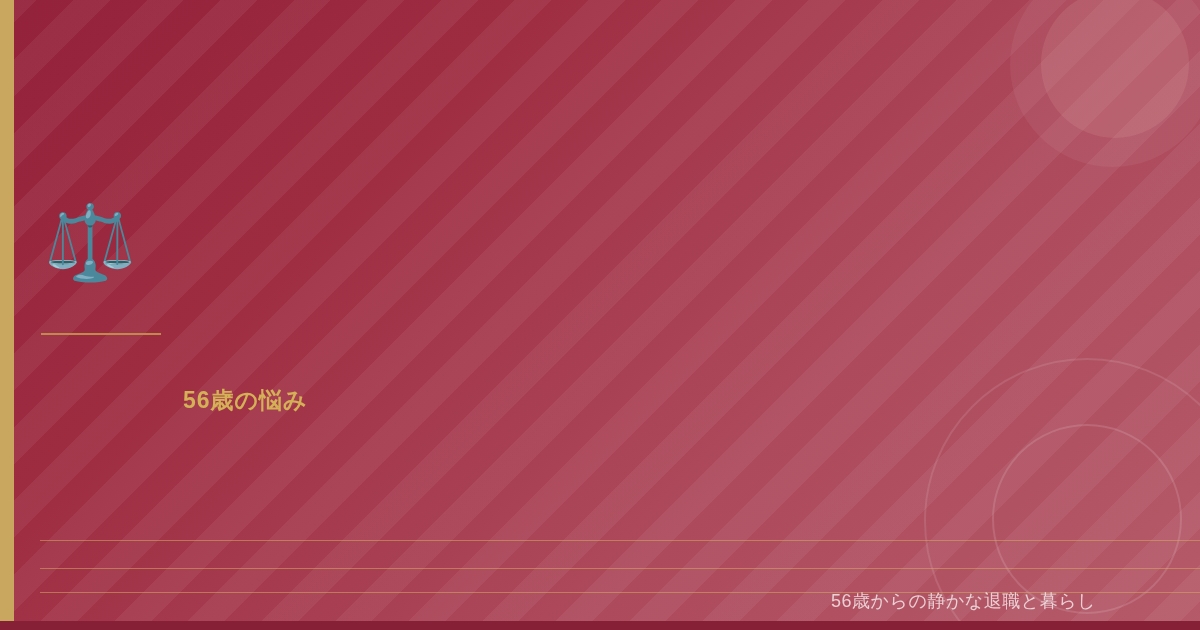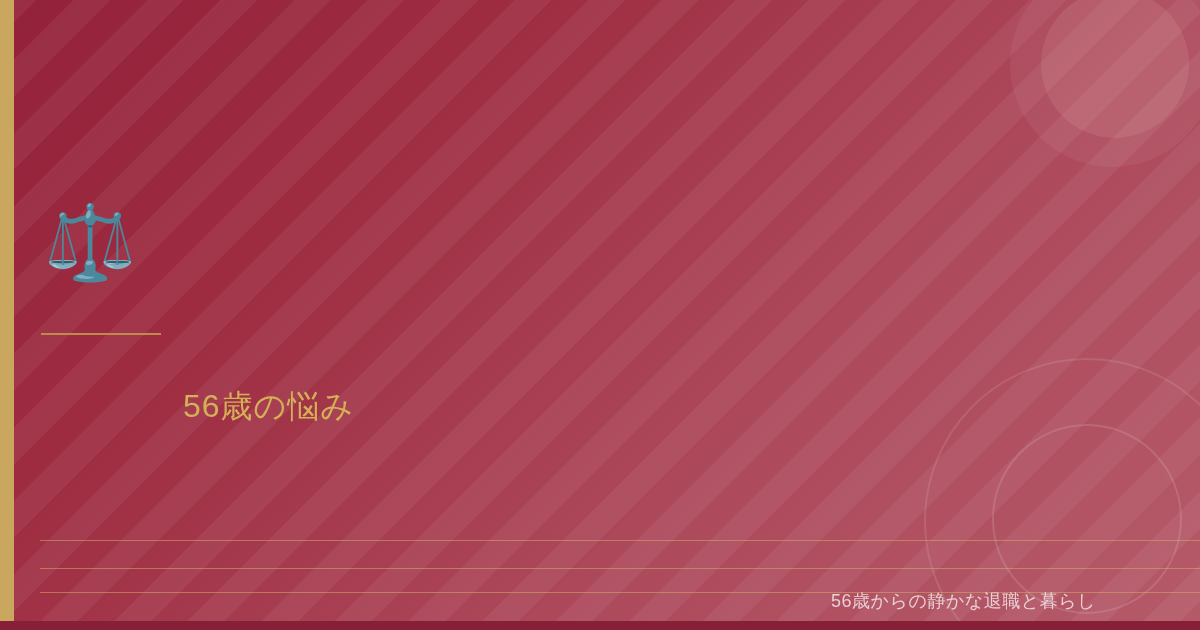--- a/index.html
+++ b/index.html
@@ -141,22 +141,22 @@
     letter-spacing: 0.5px;
     text-shadow: 2px 3px 5px rgba(60,8,20,0.40);
     white-space: pre-line;
   }
 
   .subtitle {
     position: absolute;
     left: 183px;
     top: 385px;
     color: #d4b056;
-    font-size: 32px;
-    font-weight: normal;
+    font-size: 23px;
+    font-weight: bold;
     letter-spacing: 1px;
   }
 
   .footer {
     position: absolute;
     right: 104px;
     top: 589px;
     color: rgba(255,255,255,0.72);
     font-size: 18px;
     letter-spacing: 0.5px;

